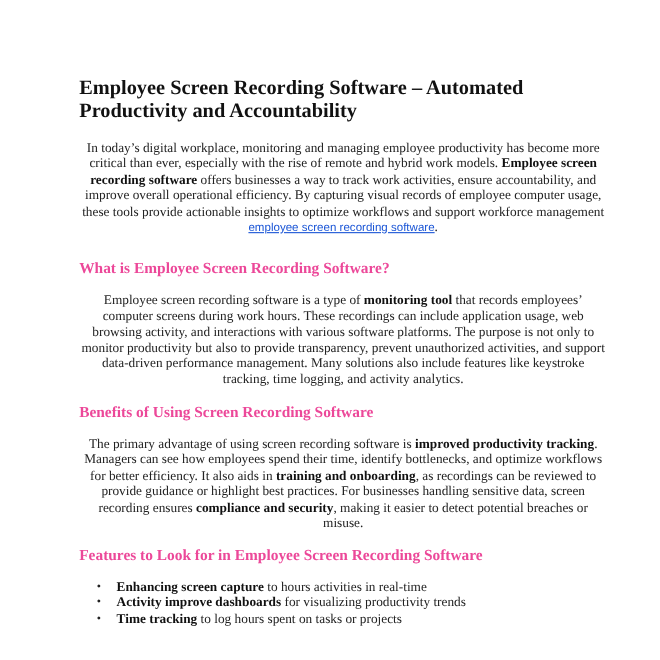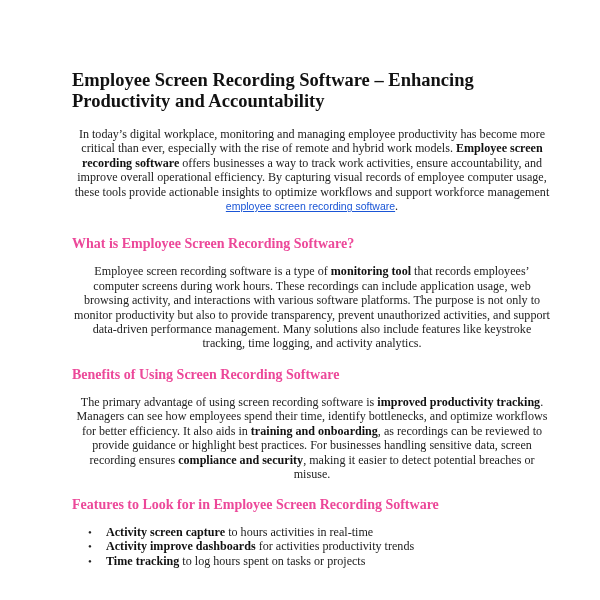--- a/index.html
+++ b/index.html
@@ -68,31 +68,31 @@
       left: 16px;
       top: 0;
       font-size: 11px;
     }
     #h-what { margin-top: 22px; }
   </style>
 </head>
 <body>
 
 <div class="page">
-  <h1>Employee Screen Recording Software – Enhancing Productivity and Accountability</h1>
+  <h1>Employee Screen Recording Software – Automated Productivity and Accountability</h1>
 
   <p><span>In today’s digital workplace, monitoring and managing employee productivity has become more critical than ever, especially with the rise of remote and hybrid work models. </span><b>Employee screen recording software</b><span> offers businesses a way to track work activities, ensure accountability, and improve overall operational efficiency. By capturing visual records of employee computer usage, these tools provide actionable insights to optimize workflows and support workforce management </span><a>employee screen recording software</a><span>.</span></p>
 
   <h2 id="h-what">What is Employee Screen Recording Software?</h2>
   <p><span>Employee screen recording software is a type of </span><b>monitoring tool</b><span> that records employees’ computer screens during work hours. These recordings can include application usage, web browsing activity, and interactions with various software platforms. The purpose is not only to monitor productivity but also to provide transparency, prevent unauthorized activities, and support data-driven performance management. Many solutions also include features like keystroke tracking, time logging, and activity analytics.</span></p>
 
   <h2>Benefits of Using Screen Recording Software</h2>
   <p><span>The primary advantage of using screen recording software is </span><b>improved productivity tracking</b><span>. Managers can see how employees spend their time, identify bottlenecks, and optimize workflows for better efficiency. It also aids in </span><b>training and onboarding</b><span>, as recordings can be reviewed to provide guidance or highlight best practices. For businesses handling sensitive data, screen recording ensures </span><b>compliance and security</b><span>, making it easier to detect potential breaches or misuse.</span></p>
 
   <h2>Features to Look for in Employee Screen Recording Software</h2>
 
   <ul>
-    <li><span class="bullet">•</span><b>Activity screen capture</b><span> to hours activities in real-time</span></li>
-    <li><span class="bullet">•</span><b>Activity improve dashboards</b><span> for activities productivity trends</span></li>
+    <li><span class="bullet">•</span><b>Enhancing screen capture</b><span> to hours activities in real-time</span></li>
+    <li><span class="bullet">•</span><b>Activity improve dashboards</b><span> for visualizing productivity trends</span></li>
     <li><span class="bullet">•</span><b>Time tracking</b><span> to log hours spent on tasks or projects</span></li>
 
   </ul>
 </div>
 
 </body></html>

